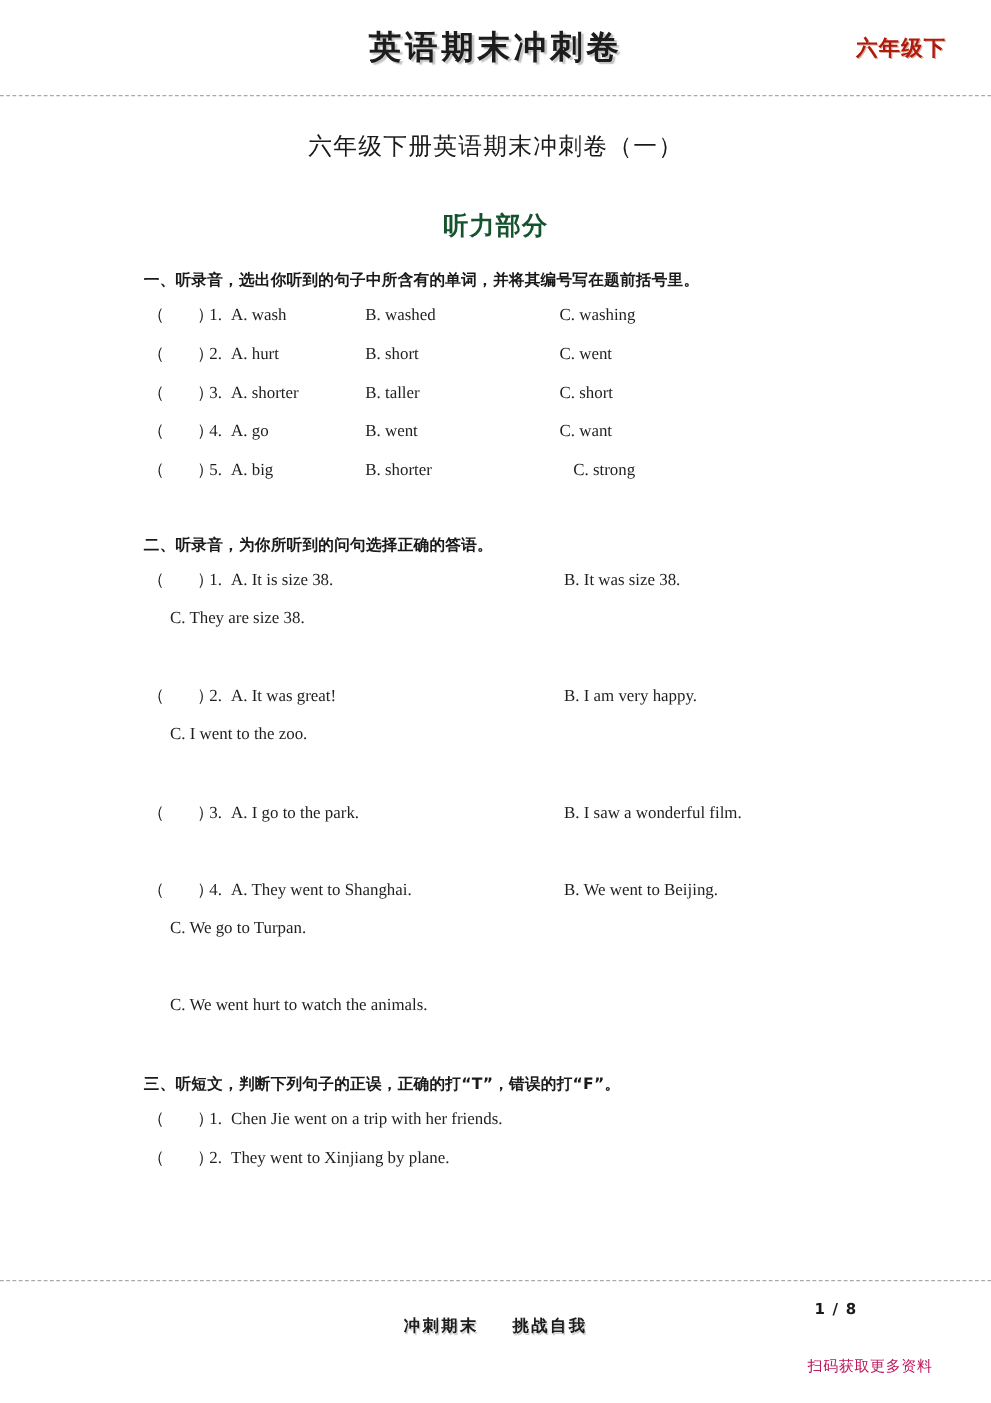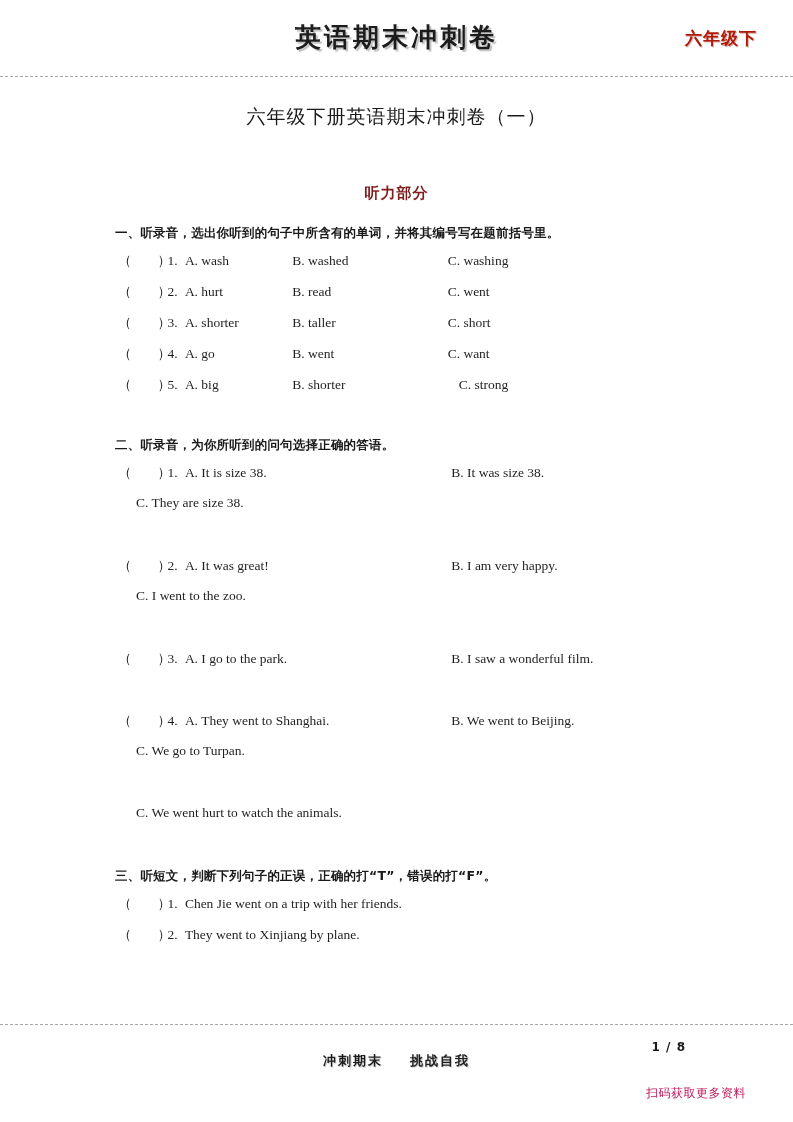--- a/index.html
+++ b/index.html
@@ -83,25 +83,25 @@
     font-weight: 500;
     letter-spacing: 1px;
     color: #1a1a1a;
     margin: 0 0 0 0;
     padding-top: 8px;
   }
 
   .part-title {
     text-align: center;
     font-family: "DejaVu Sans", "Liberation Sans", sans-serif;
-    font-size: 15px;
+    font-size: 20px;
     font-weight: 700;
     letter-spacing: 1px;
-    color: #7f1d1d;
-    margin-top: 54px;
+    color: #14532d;
+    margin-top: 37px;
   }
 
   .section {
     margin-top: 22px;
     padding: 0 56px 0 118px;
   }
   .section-heading {
     font-family: "DejaVu Sans", "Liberation Sans", sans-serif;
     font-size: 12.5px;
     font-weight: 700;
@@ -221,21 +221,21 @@
           <span class="q-num">1.</span>
           <span class="opt opt-a">A. wash</span>
           <span class="opt opt-b">B. washed</span>
           <span class="opt opt-c">C. washing</span>
         </div>
 
         <div class="q-row compact">
           <span class="brackets"><span class="paren-open">（</span><span>）</span></span>
           <span class="q-num">2.</span>
           <span class="opt opt-a">A. hurt</span>
-          <span class="opt opt-b">B. read</span>
+          <span class="opt opt-b">B. short</span>
           <span class="opt opt-c">C. went</span>
         </div>
 
         <div class="q-row compact">
           <span class="brackets"><span class="paren-open">（</span><span>）</span></span>
           <span class="q-num">3.</span>
           <span class="opt opt-a">A. shorter</span>
           <span class="opt opt-b">B. taller</span>
           <span class="opt opt-c">C. short</span>
         </div>

